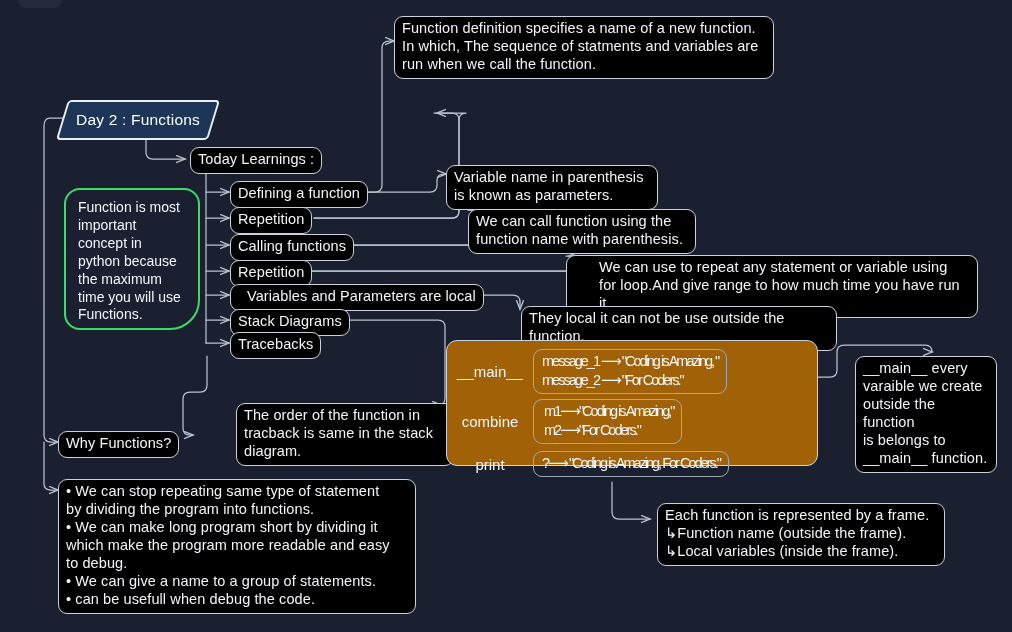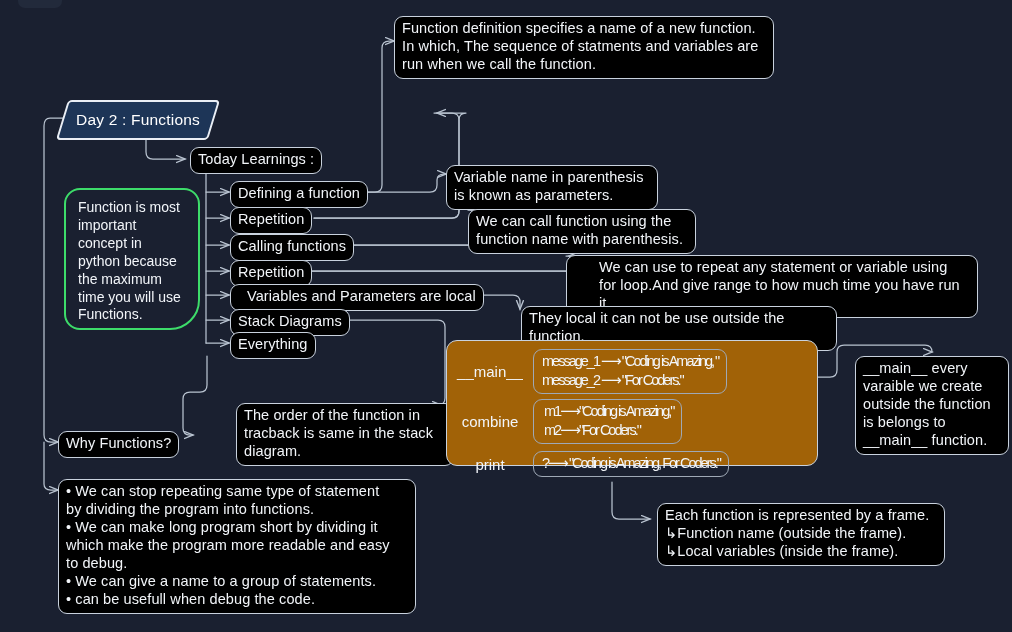--- a/index.html
+++ b/index.html
@@ -194,21 +194,21 @@
 Functions.</div>
 
   <div class="node n-small" style="left:190px; top:147px;">Today Learnings :</div>
 
   <div class="node n-small" style="left:230px; top:181px;">Defining a function</div>
   <div class="node n-small" style="left:230px; top:207px;">Repetition</div>
   <div class="node n-small" style="left:230px; top:234px;">Calling functions</div>
   <div class="node n-small" style="left:230px; top:260px;">Repetition</div>
   <div class="node n-small" style="left:230px; top:284px;padding-left:16px;">Variables and Parameters are local</div>
   <div class="node n-small" style="left:230px; top:309px;">Stack Diagrams</div>
-  <div class="node n-small" style="left:230px; top:332px;">Everything</div>
+  <div class="node n-small" style="left:230px; top:332px;">Tracebacks</div>
 
   <div class="node n-small" style="left:58px; top:431px;">Why Functions?</div>
 
   <div class="node n-body" style="left:394px; top:16px; width:380px;">Function definition specifies a name of a new function.
 In which, The sequence of statments and variables are
 run when we call the function.</div>
 
 
   <div class="node n-body" style="left:446px; top:165px; width:212px;">Variable name in parenthesis
 is known as parameters.</div>
@@ -218,21 +218,21 @@
 
   <div class="node n-body" style="left:566px; top:255px; width:412px;padding-left:32px;">We can use to repeat any statement or variable using
 for loop.And give range to how much time you have run it.</div>
 
   <div class="node n-body" style="left:521px; top:306px; width:316px;">They local it can not be use outside the function.</div>
 
   <div class="node n-body" style="left:192px; top:403px; width:218px;margin-left:44px;">The order of the function in
 tracback is same in the stack
 diagram.</div>
 
-  <div class="node n-body" style="left:855px; top:356px; width:154px;">__main__ every
+  <div class="node n-body" style="left:855px; top:356px; width:142px;">__main__ every
 varaible we create
 outside the function
 is belongs to
 __main__ function.</div>
 
   <div class="node n-body" style="left:657px; top:503px; width:288px;">Each function is represented by a frame.
   ↳Function name (outside the frame).
   ↳Local variables (inside the frame).</div>
 
   <div class="node n-body" style="left:58px; top:479px; width:358px;"> • We can stop repeating same type of statement

